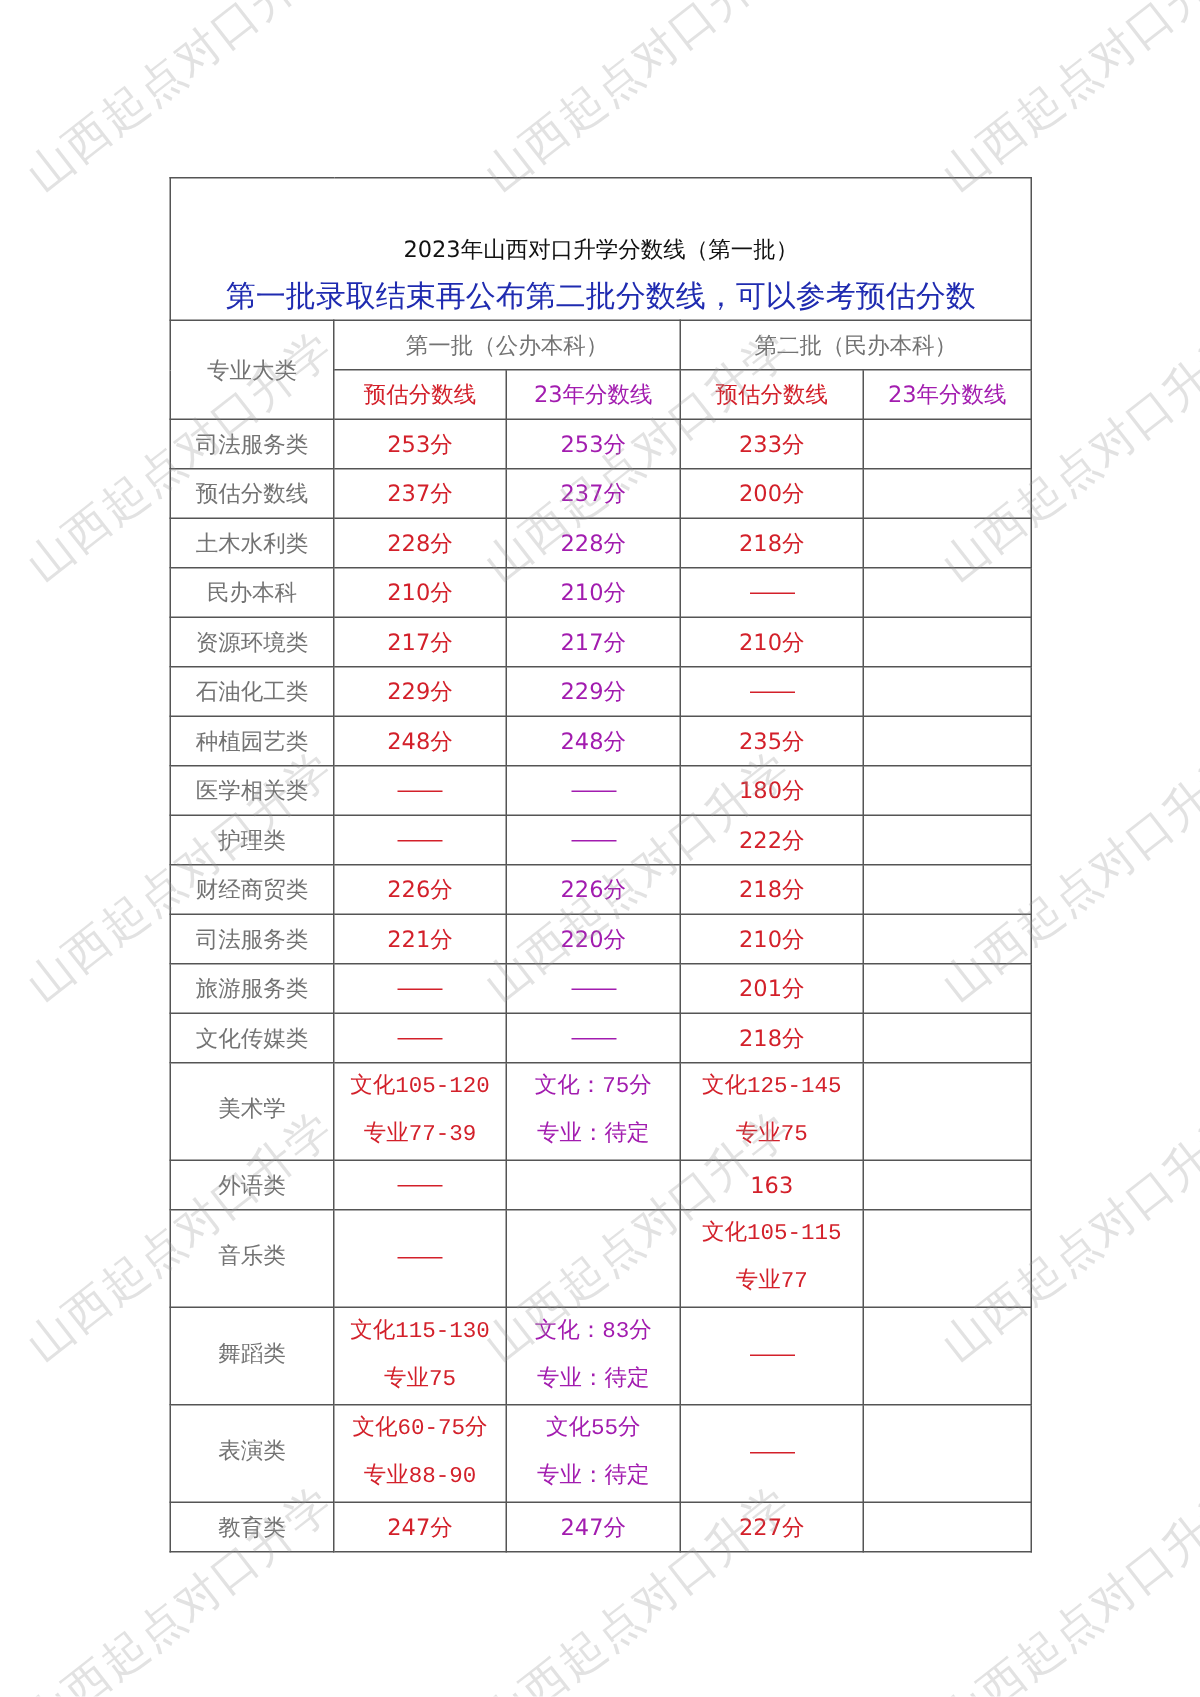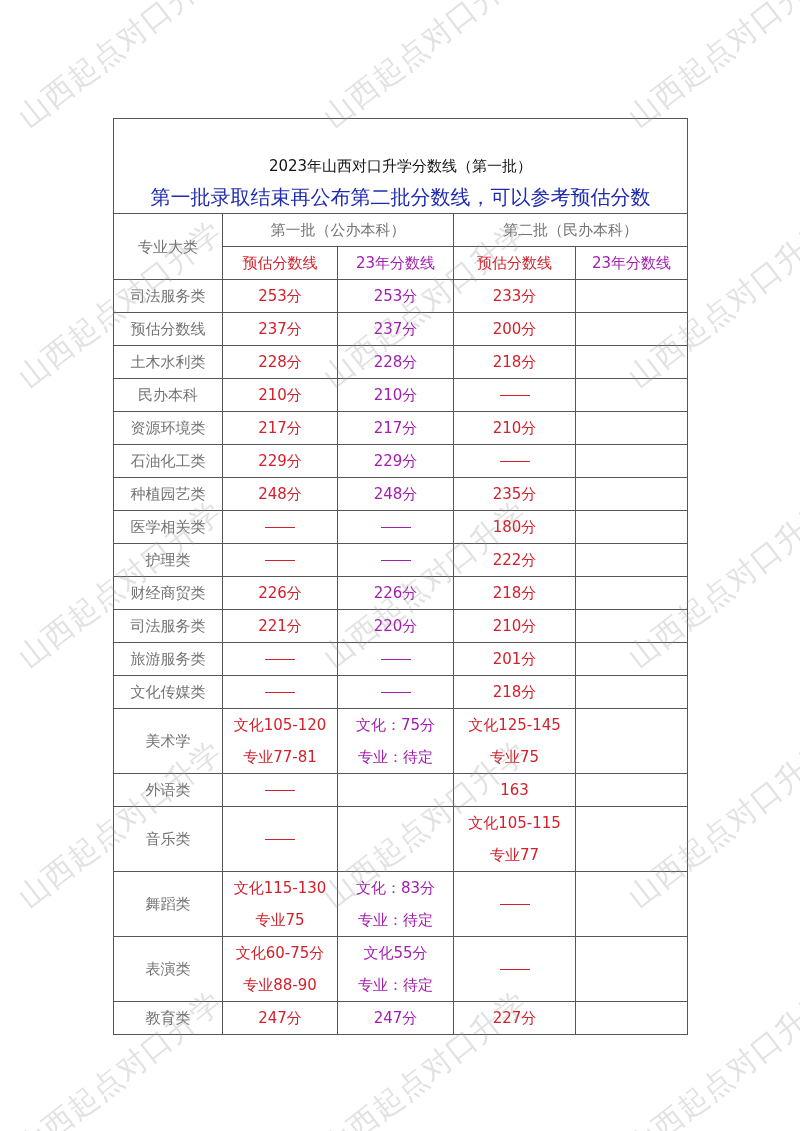--- a/index.html
+++ b/index.html
@@ -13,21 +13,21 @@
                    font-size:15px; line-height:32px; }
   .title-cell { height:94px; vertical-align:bottom !important; }
   .title { color:#111; font-size:15px; line-height:30px; display:block; margin-top:12px; }
   .subtitle { color:#1f2bb0; font-size:20px; line-height:32px; display:block; }
   .black { color:#737373; }
   .red { color:#d3202a;border-radius:13px; }
   .blue { color:#a21caf; }
   .line { display:block; line-height:32px; }
   .dash { display:inline-block; width:30px; height:0; border-top:1px solid currentColor; vertical-align:middle; }
   tr.r1 td { height:31px; }
-  tr.r2 td { height:63px; }
+  tr.r2 td { height:63px;font-family:Liberation Mono, monospace; }
 </style>
 </head>
 <body>
 
 <div id="watermarks">
     <div class="wm" style="left: 10px; top: 105px;">山西起点对口升学</div>
     <div class="wm" style="left: 315px; top: 105px;">山西起点对口升学</div>
     <div class="wm" style="left: 620px; top: 105px;">山西起点对口升学</div>
     <div class="wm" style="left: 10px; top: 365px;">山西起点对口升学</div>
     <div class="wm" style="left: 315px; top: 365px;">山西起点对口升学</div>
@@ -235,21 +235,21 @@
         </td>
         <td class="red">
           <span class="line">218分</span>
         </td>
         <td class="blue"></td>
       </tr>
       <tr class="r2">
         <td class="black">美术学</td>
         <td class="red">
           <span class="line">文化105-120</span>
-          <span class="line">专业77-81</span>
+          <span class="line">专业77-39</span>
         </td>
         <td class="blue">
           <span class="line">文化：75分</span>
           <span class="line">专业：待定</span>
         </td>
         <td class="red">
           <span class="line">文化125-145</span>
           <span class="line">专业75</span>
         </td>
         <td class="blue"></td>

